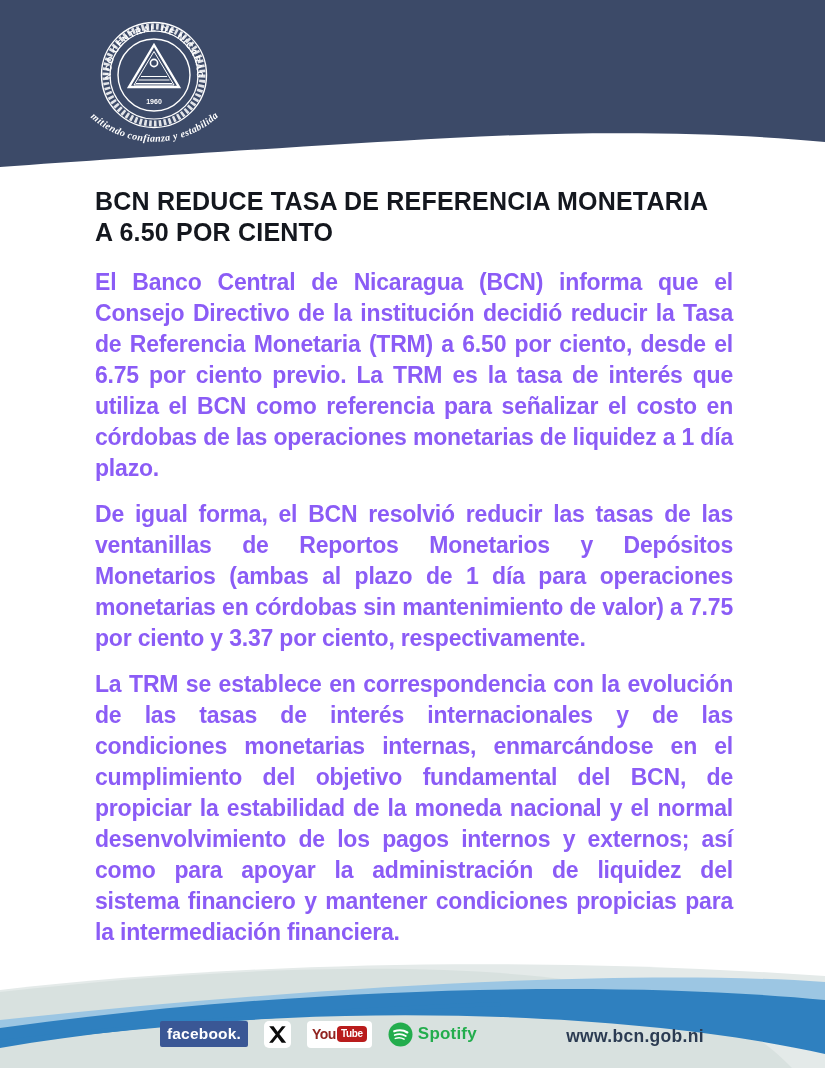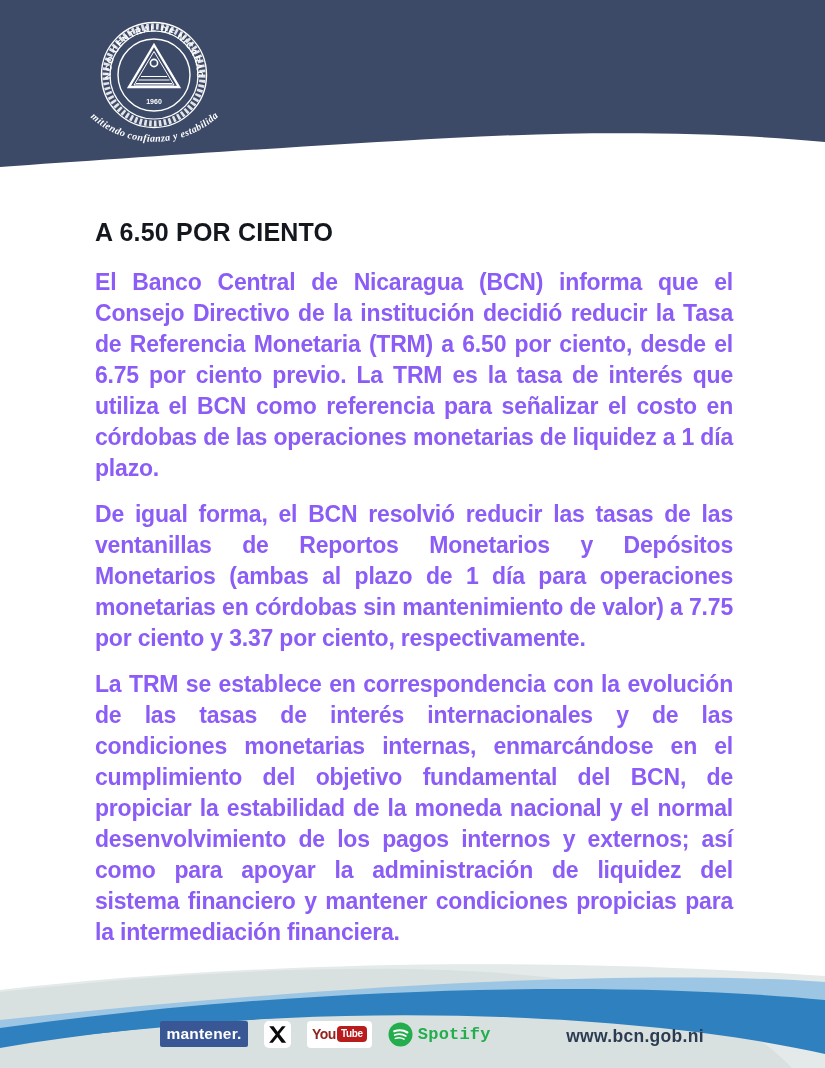--- a/index.html
+++ b/index.html
@@ -44,21 +44,21 @@
   .yt-badge{
     height:27px;background:#ffffff;border-radius:4px;padding:0 5px;
     display:flex;align-items:center;justify-content:flex-end;gap:1px;
   }
   .yt-you{color:#912420;font-weight:bold;font-size:14px;letter-spacing:-0.5px;}
   .yt-tube{
     background:#b91c1c;color:#ffffff;font-weight:bold;font-size:10px;
     border-radius:4px;padding:2px 4px 3px 4px;letter-spacing:-0.3px;
   }
   .sp-badge{display:flex;align-items:center;gap:5px;}
-  .sp-badge span{color:#23ad4d;font-weight:bold;font-size:17px;letter-spacing:0.2px;font-family:Liberation Mono, monospace;}
+  .sp-badge span{color:#23ad4d;font-weight:bold;font-size:17px;letter-spacing:0.2px;}
   .site-link{
     position:absolute;left:545px;top:1026px;width:180px;text-align:center;
     color:#2b3b52;font-size:17.5px;font-weight:bold;letter-spacing:0.3px;
   }
 </style>
 </head>
 <body>
 
 <div class="page">
 
@@ -88,41 +88,41 @@
         <path id="motto-path" d="M -66 40 A 95 95 0 0 0 66 40" fill="none" stroke="none"></path>
         <text font-size="10" font-style="italic" font-weight="bold" letter-spacing="0.4" fill="#ffffff" stroke="none" font-family="Liberation Serif, serif">
           <textPath href="#motto-path" startOffset="50%" text-anchor="middle">Emitiendo confianza y estabilidad</textPath>
         </text>
       </g>
     </svg>
   </div>
 
   <div class="doc">
     <h1 class="doc-title">
-      <br>
+      <span>BCN REDUCE TASA DE REFERENCIA MONETARIA</span><br>
       <span>A 6.50 POR CIENTO</span>
     </h1>
     <p class="para">El Banco Central de Nicaragua (BCN) informa que el Consejo Directivo de la institución decidió reducir la Tasa de Referencia Monetaria (TRM) a 6.50 por ciento, desde el 6.75 por ciento previo. La TRM es la tasa de interés que utiliza el BCN como referencia para señalizar el costo en córdobas de las operaciones monetarias de liquidez a 1 día plazo.</p>
     <p class="para">De igual forma, el BCN resolvió reducir las tasas de las ventanillas de Reportos Monetarios y Depósitos Monetarios (ambas al plazo de 1 día para operaciones monetarias en córdobas sin mantenimiento de valor) a 7.75 por ciento y 3.37 por ciento, respectivamente.</p>
     <p class="para">La TRM se establece en correspondencia con la evolución de las tasas de interés internacionales y de las condiciones monetarias internas, enmarcándose en el cumplimiento del objetivo fundamental del BCN, de propiciar la estabilidad de la moneda nacional y el normal desenvolvimiento de los pagos internos y externos; así como para apoyar la administración de liquidez del sistema financiero y mantener condiciones propicias para la intermediación financiera.</p>
   </div>
 
   <div class="footer">
     <svg class="swoosh" width="825" height="118" viewBox="0 0 825 118">
       <path d="M0,40 C240,12 540,6 825,26 L825,118 L0,118 Z" fill="#e4eae9"></path>
       <path d="M0,42 C250,14 440,13 570,30 C690,47 748,72 792,118 L0,118 Z" fill="#d8e1df"></path>
       <path d="M0,70 C300,38 620,18 825,32 L825,60 C620,40 300,52 0,95 Z" fill="#9cc6e3"></path>
       <path d="M0,78 C300,36 620,30 825,50 L825,104 C640,62 300,46 0,98 Z" fill="#2f80bf"></path>
       <path d="M0,92 C170,72 330,60 500,54" stroke="#2f80bf" stroke-width="4" fill="none"></path>
     </svg>
   </div>
 
   <div class="social-row">
     <div class="fb-badge">
-      <span>mantener.</span>
+      <span>facebook.</span>
     </div>
     <div class="x-badge">
       <svg width="19" height="19" viewBox="0 0 24 24">
         <path fill="#0b0b0b" d="M1.5,1.5 h5.6 l5,7 5.6,-7 h4.6 l-7.9,10 8.6,11 h-5.7 l-5.4,-7.4 -5.9,7.4 h-4.6 l8.3,-10.6 Z"></path>
       </svg>
     </div>
     <div class="yt-badge">
       <span class="yt-you">You</span>
       <span class="yt-tube">Tube</span>
     </div>

